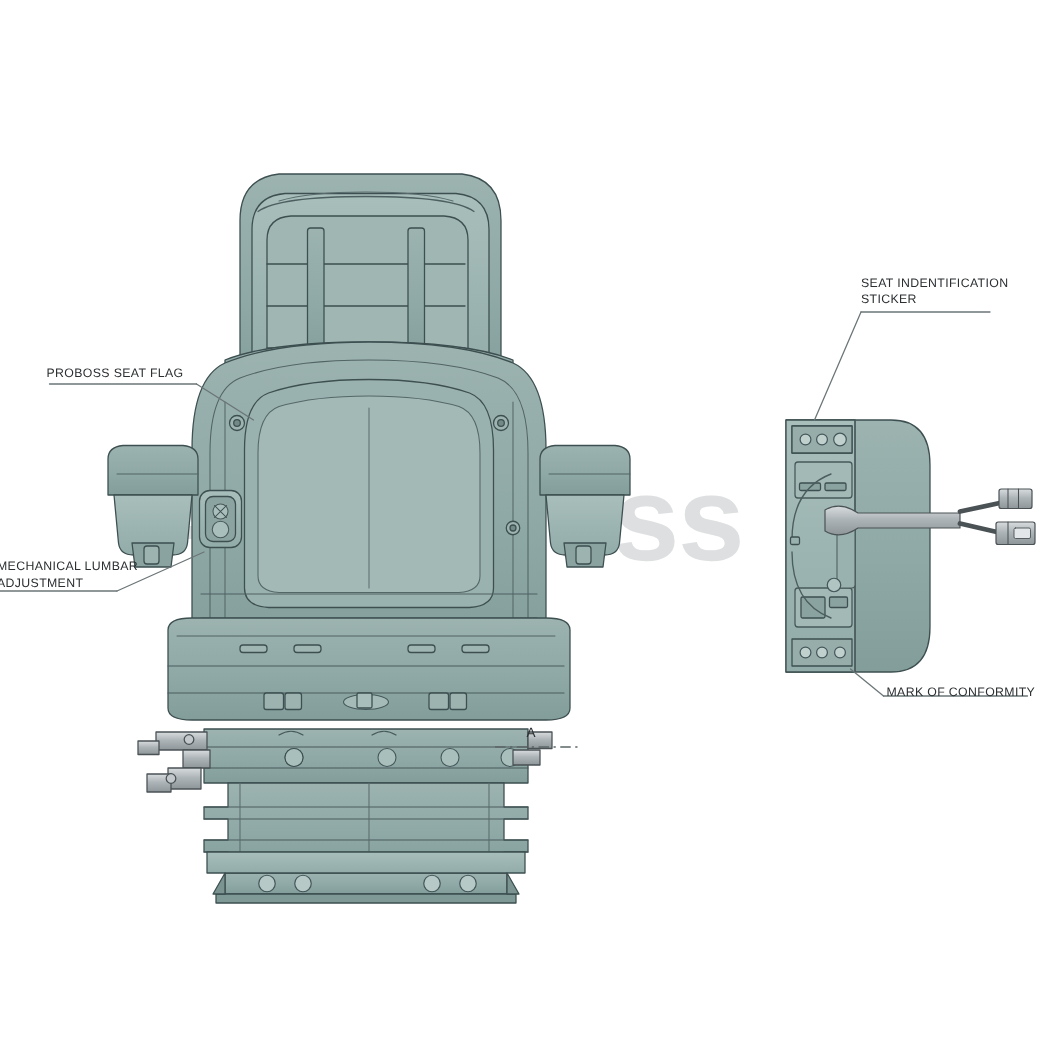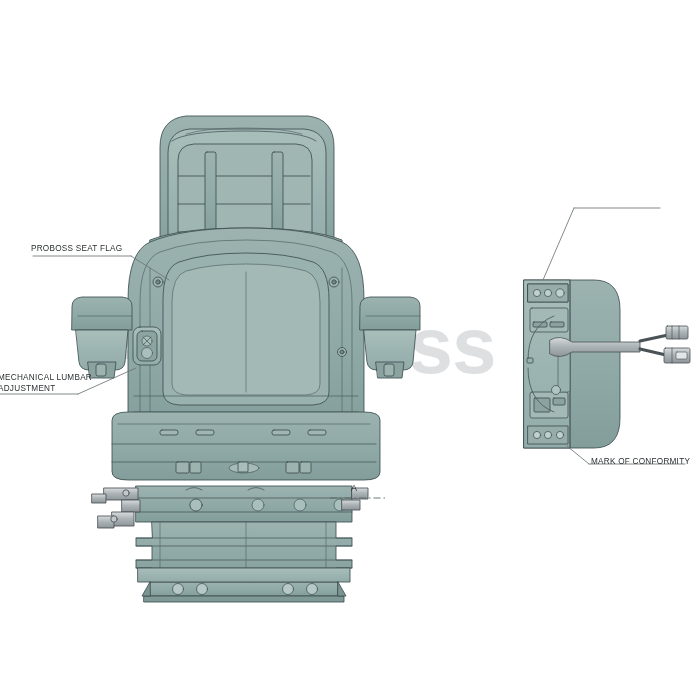--- a/index.html
+++ b/index.html
@@ -283,18 +283,20 @@
     <g>
       <path d="M330 498 l58 0" fill="none" stroke="#5c6668" stroke-width="0.9" stroke-dasharray="7 3 1.5 3"></path>
     </g>
   </svg>
 
   <div class="lbl" id="lbl-proboss">PROBOSS SEAT FLAG</div>
 
   <div class="lbl" id="lbl-lumbar">MECHANICAL LUMBAR
 ADJUSTMENT</div>
 
+  <div class="lbl" id="lbl-sticker">SEAT INDENTIFICATION
+STICKER</div>
 
   <div class="lbl" id="lbl-conformity">MARK OF CONFORMITY</div>
 
   <div class="lbl" id="lbl-section-a">A</div>
 
 </div>
 
 </body></html>

